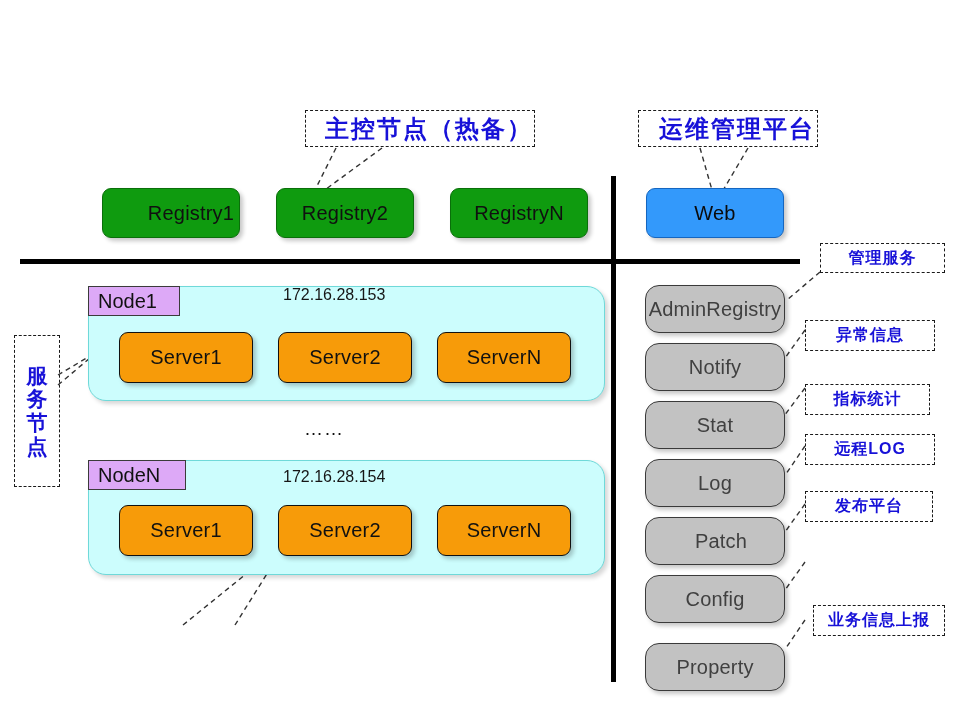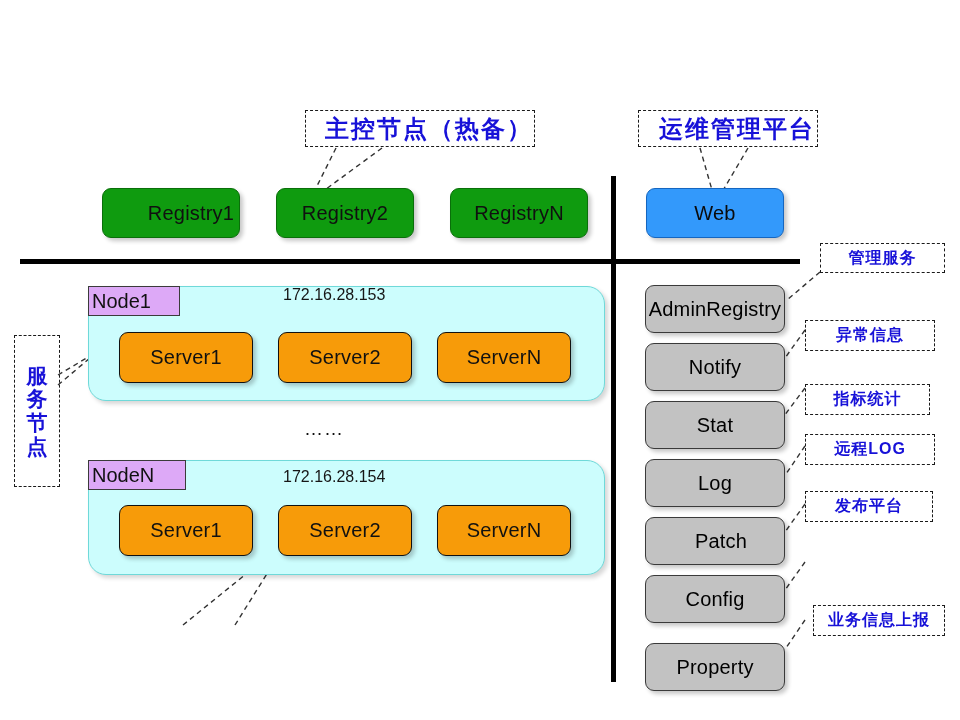--- a/index.html
+++ b/index.html
@@ -23,36 +23,36 @@
     border-radius:9px;
     color:#0b0b0b;
     font-size:20px;
     letter-spacing:.2px;
     white-space:nowrap;
     box-shadow:3px 3px 4px rgba(0,0,0,.22);
   }
   .rbox.green{background:#0f9b0f;border-color:#0a6f0a;color:#101010;}
   .rbox.blue{background:#3399fb;border-color:#1566c0;color:#0b0b0b;}
   .rbox.orange{background:#f79b09;border-color:#111;color:#111;}
-  .rbox.gray{background:#c2c2c2;border-color:#3a3a3a;color:#000000;}
+  .rbox.gray{background:#c2c2c2;border-color:#3a3a3a;color:#404040;border-radius:14px;}
 
   
   .nodebox{
     position:absolute;box-sizing:border-box;
     background:#ccfdfd;
     border:1px solid #6fd9d9;
     border-radius:18px;
     box-shadow:3px 3px 4px rgba(0,0,0,.16);
   }
   .nodetag{
     position:absolute;box-sizing:border-box;
     background:#dda9f7;
     border:1px solid #3b3b3b;
     display:flex;align-items:center;
-    padding-left:3px;
+    padding-left:9px;
     font-size:20px;color:#111;
     white-space:nowrap;
   }
   .nodeip{
     position:absolute;
     font-size:16px;color:#161616;
     white-space:nowrap;
   }
 
   

